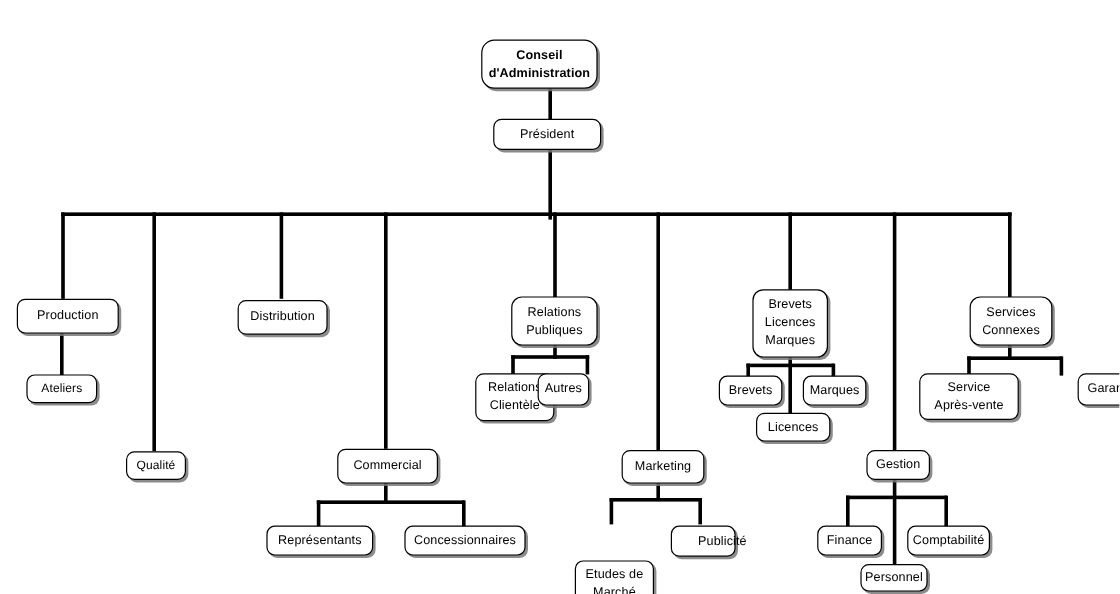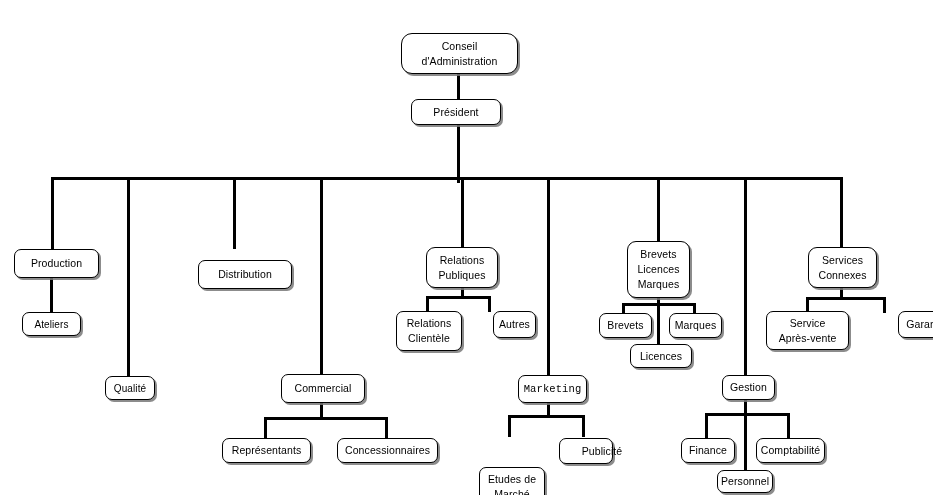--- a/index.html
+++ b/index.html
@@ -92,48 +92,48 @@
   <div class="line vline-thin" style="left:744px; top:399px; height:73px;"></div>
   <div class="line hline-thin" style="left:705px; top:413px; width:84px;"></div>
   <div class="line vline-thin" style="left:705px; top:413px; height:26px;"></div>
   <div class="line vline-thin" style="left:787px; top:413px; height:26px;"></div>
 
   <div class="line vline-thin" style="left:840px; top:287px; height:12px;"></div>
   <div class="line hline-thin" style="left:806px; top:297px; width:79px;"></div>
   <div class="line vline-thin" style="left:806px; top:297px; height:16px;"></div>
   <div class="line vline-thin" style="left:883px; top:297px; height:16px;"></div>
 
-  <div class="node" style="left:401px; top:33px; width:117px; height:41px; border-radius:11px;">Conseil
+  <div class="node" style="left:401px; top:33px; width:97px; height:41px; border-radius:11px;font-weight:bold;">Conseil
 d'Administration</div>
 
   <div class="node" style="left:411px; top:99px; width:90px; height:26px;">Président</div>
 
   <div class="node" style="left:14px; top:249px; width:85px; height:29px;">Production</div>
 
   <div class="node small" style="left:22px; top:312px; width:59px; height:24px;">Ateliers</div>
 
   <div class="node small" style="left:105px; top:376px; width:50px; height:24px;">Qualité</div>
 
-  <div class="node" style="left:198px; top:260px; width:94px; height:29px;">Distribution</div>
+  <div class="node" style="left:198px; top:250px; width:75px; height:29px;">Distribution</div>
 
   <div class="node" style="left:281px; top:374px; width:84px; height:29px;">Commercial</div>
 
   <div class="node" style="left:222px; top:438px; width:89px; height:25px;">Représentants</div>
 
   <div class="node" style="left:337px; top:438px; width:101px; height:25px;">Concessionnaires</div>
 
   <div class="node" style="left:426px; top:247px; width:72px; height:41px; border-radius:9px;">Relations
 Publiques</div>
 
   <div class="node" style="left:396px; top:311px; width:66px; height:40px;">Relations
 Clientèle</div>
 
-  <div class="node" style="left:493px; top:311px; width:43px; height:27px;">Autres</div>
+  <div class="node" style="left:448px; top:311px; width:43px; height:27px;">Autres</div>
 
-  <div class="node" style="left:518px; top:375px; width:69px; height:28px;font-family:Liberation Mono, monospace;">Marketing</div>
+  <div class="node" style="left:518px; top:375px; width:69px; height:28px;">Marketing</div>
 
   <div class="node" style="left:479px; top:436px; width:66px; height:39px;margin-top:31px;">Etudes de
 Marché</div>
 
   <div class="node" style="left:559px; top:438px; width:54px; height:26px;padding-left:32px;">Publicité</div>
 
   <div class="node" style="left:627px; top:241px; width:63px; height:57px; border-radius:9px;">Brevets
 Licences
 Marques</div>
 

